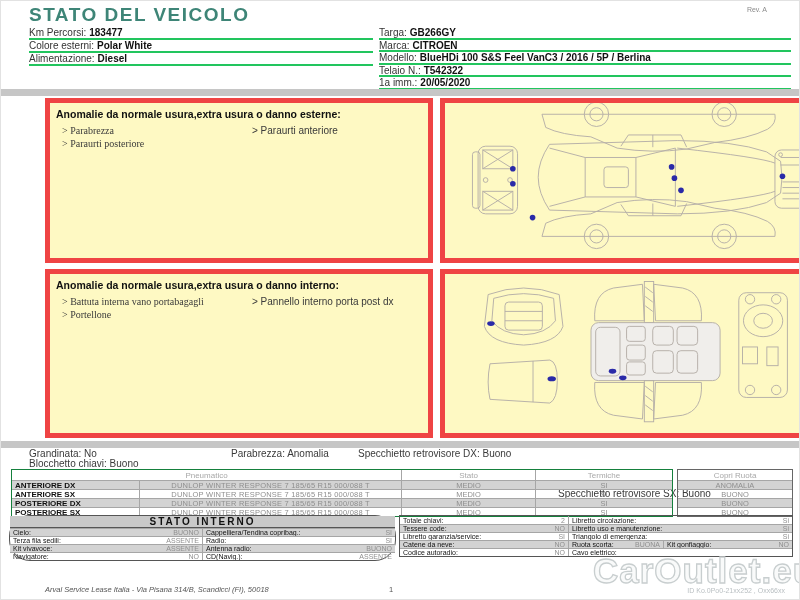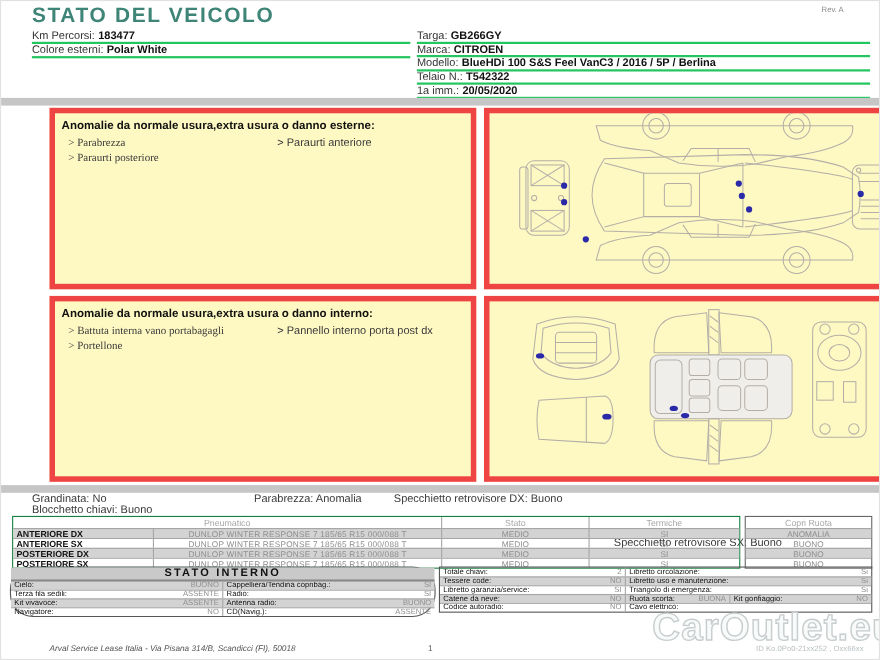--- a/index.html
+++ b/index.html
@@ -84,20 +84,21 @@
 <body>
 
 <div id="page">
 
   <div class="title">STATO DEL VEICOLO</div>
   <div class="rev">Rev. A</div>
 
   <div class="hblock left">
     <div class="hrow"><span>Km Percorsi:</span><span class="hval">183477</span></div>
     <div class="hrow"><span>Colore esterni:</span><span class="hval">Polar White</span></div>
+    <div class="hrow"><span>Alimentazione:</span><span class="hval">Diesel</span></div>
   </div>
 
   <div class="hblock right">
     <div class="hrow"><span>Targa:</span><span class="hval">GB266GY</span></div>
     <div class="hrow"><span>Marca:</span><span class="hval">CITROEN</span></div>
     <div class="hrow"><span>Modello:</span><span class="hval">BlueHDi 100 S&amp;S Feel VanC3 / 2016 / 5P / Berlina</span></div>
     <div class="hrow"><span>Telaio N.:</span><span class="hval">T542322</span></div>
     <div class="hrow"><span>1a imm.:</span><span class="hval">20/05/2020</span></div>
   </div>
 

